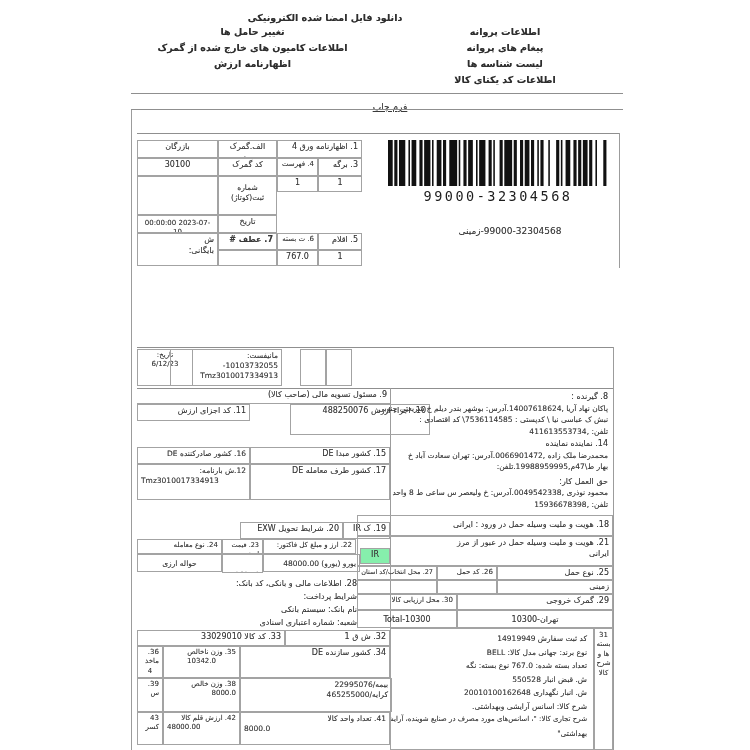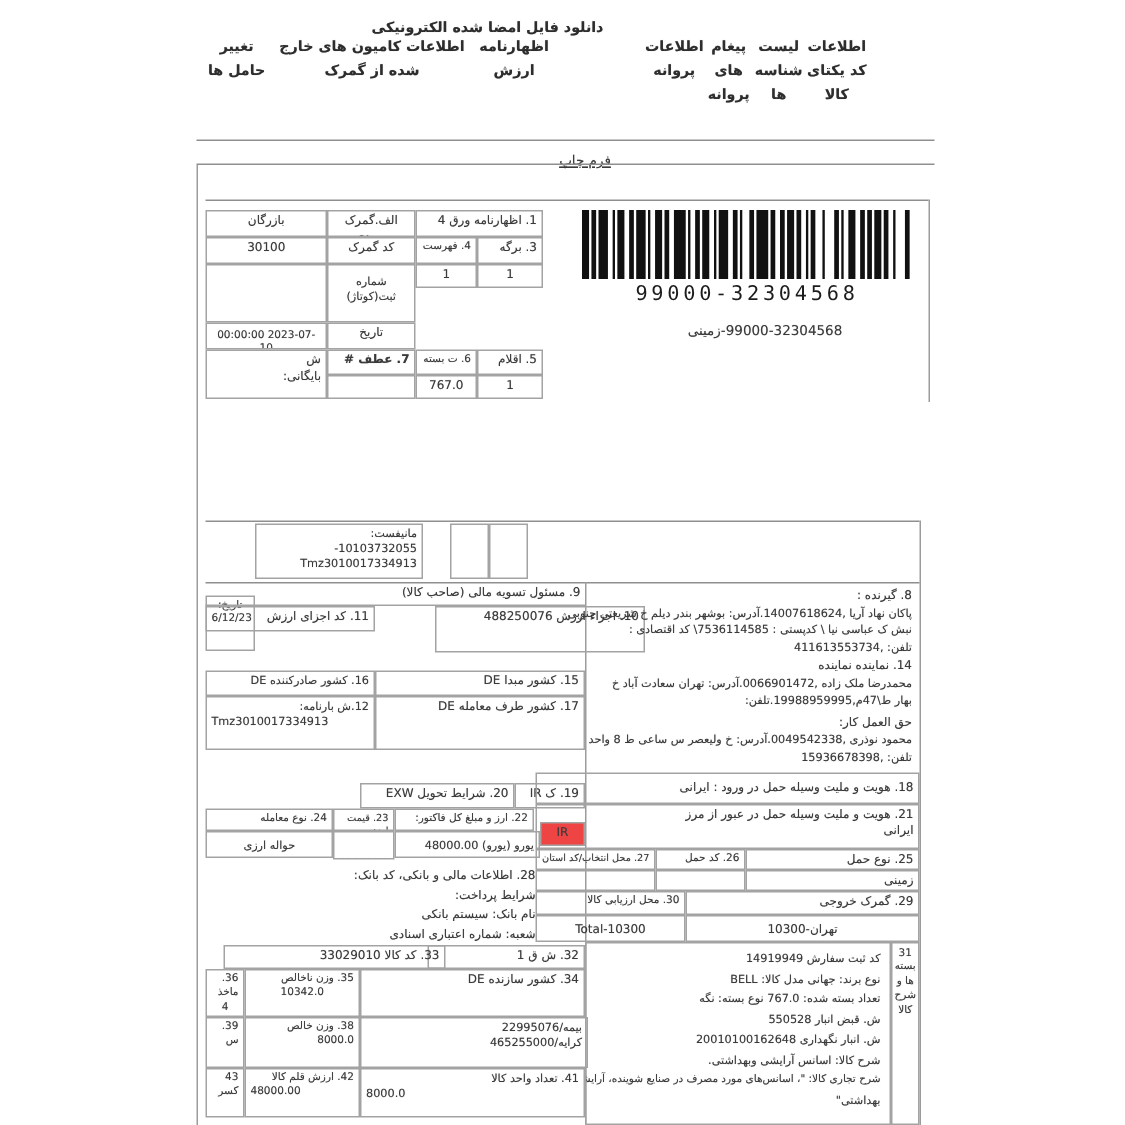--- a/index.html
+++ b/index.html
@@ -9,21 +9,21 @@
     text-shadow:0 0 .5px rgba(80,80,80,.55);
   }
   .abs{position:absolute;box-sizing:border-box;}
   .bx{position:absolute;box-sizing:border-box;border:1px solid #a3a3a3;font-size:8px;line-height:1.35;overflow:hidden;padding:1px 3px;}
   .nb{position:absolute;box-sizing:border-box;font-size:8px;line-height:1.35;padding:1px 3px;}
   .rtl{direction:rtl;text-align:right;}
   .ltr{direction:ltr;text-align:left;}
   .ctr{text-align:center;}
   .hl{position:absolute;border-top:1px solid #8f8f8f;height:0;}
   .vl{position:absolute;border-left:1px solid #9c9c9c;width:0;}
-  .navcol{position:absolute;display:flex;flex-direction:row;}
+  .navcol{position:absolute;display:flex;flex-direction:column;}
   .navlink{font-weight:bold;font-size:9.5px;line-height:16px;color:#2d2d2d;text-align:center;cursor:pointer;}
   .f7{font-size:7px;}
   .f75{font-size:7.5px;}
   .f65{font-size:6.5px;}
   .nowrap{white-space:nowrap;overflow:visible;}
   .bold{font-weight:bold;}
   .bcnum{font-size:13.5px;letter-spacing:2.5px;color:#1c1c1c;font-family:"DejaVu Sans Mono",monospace;text-shadow:none;}
   .line{line-height:11.5px;}
 </style>
 </head>
@@ -115,24 +115,24 @@
     <rect x="172.86" y="0" width="1.57" height="46" fill="#111"></rect>
     <rect x="177.57" y="0" width="4.71" height="46" fill="#111"></rect>
     <rect x="185.43" y="0" width="3.14" height="46" fill="#111"></rect>
     <rect x="190.14" y="0" width="3.14" height="46" fill="#111"></rect>
     <rect x="194.86" y="0" width="4.71" height="46" fill="#111"></rect>
     <rect x="201.14" y="0" width="3.14" height="46" fill="#111"></rect>
     <rect x="207.43" y="0" width="1.57" height="46" fill="#111"></rect>
     <rect x="215.29" y="0" width="3.14" height="46" fill="#111"></rect>
   </svg>
 <div class="abs ctr bcnum ltr" style="left:388px;top:188px;width:220px;height:16px;"><span>99000-32304568</span></div>
-<div class="abs ctr rtl" style="left:430px;top:216px;width:160px;height:12px;font-size:9px;"><span>99000-32304568-زمینی</span></div>
+<div class="abs ctr rtl" style="left:430px;top:226px;width:160px;height:12px;font-size:9px;"><span>99000-32304568-زمینی</span></div>
 
 <div class="hl" style="left:137px;top:347px;width:476px;"></div>
-<div class="bx rtl ctr f7" style="left:137px;top:349px;width:33px;height:37px;margin-top:48px;">
+<div class="bx rtl ctr f7" style="left:137px;top:349px;width:56px;height:37px;">
   <div>تاریخ:</div>
   <div class="ltr ctr">6/12/23</div>
 </div>
 <div class="bx rtl f75" style="left:170px;top:349px;width:112px;height:37px;">
   <div>مانیفست:</div>
   <div class="ltr" style="text-align:right;">-10103732055</div>
   <div class="ltr" style="text-align:right;">Tmz3010017334913</div>
 </div>
 <div class="bx" style="left:300px;top:349px;width:26px;height:37px;"></div>
 <div class="bx" style="left:326px;top:349px;width:26px;height:37px;"></div>
@@ -164,21 +164,21 @@
 <div class="bx rtl ctr f75" style="left:137px;top:554px;width:85px;height:18px;padding-top:4px;"><span>حواله ارزی</span></div>
 
 <div class="nb rtl" style="left:150px;top:576px;width:210px;height:54px;line-height:13px;">
   <div>28. اطلاعات مالی و بانکی، کد بانک:</div>
   <div>شرایط پرداخت:</div>
   <div>نام بانک: سیستم بانکی</div>
   <div>شعبه: شماره اعتباری اسنادی</div>
 </div>
 
 <div class="bx rtl" style="left:285px;top:630px;width:105px;height:16px;"><span>32. ش ق 1</span></div>
-<div class="bx rtl" style="left:137px;top:630px;width:148px;height:16px;margin-left:12px;"><span>33. کد کالا 33029010</span></div>
+<div class="bx rtl" style="left:137px;top:630px;width:148px;height:16px;"><span>33. کد کالا 33029010</span></div>
 
 <div class="bx rtl" style="left:240px;top:646px;width:150px;height:32px;"><span>34. کشور سازنده DE</span></div>
 <div class="bx rtl f7" style="left:163px;top:646px;width:77px;height:32px;">
   <div>35. وزن ناخالص</div>
   <div class="ltr" style="text-align:center;">10342.0</div>
 </div>
 <div class="bx rtl f7" style="left:137px;top:646px;width:26px;height:32px;">
   <div>36. ماخذ</div>
   <div class="ctr">4</div>
 </div>
@@ -218,21 +218,21 @@
   <div class="nowrap">محمود نوذری ,0049542338.آدرس: خ ولیعصر س ساعی ط 8 واحد</div>
   <div>تلفن: ,15936678398</div>
 </div>
 
 <div class="bx rtl" style="left:357px;top:515px;width:256px;height:21px;padding-top:4px;"><span>18. هویت و ملیت وسیله حمل در ورود : ایرانی</span></div>
 
 <div class="bx rtl" style="left:357px;top:536px;width:256px;height:30px;">
   <div>21. هویت و ملیت وسیله حمل در عبور از مرز</div>
   <div>ایرانی</div>
 </div>
-<div class="bx ctr" style="left:360px;top:548px;width:30px;height:16px;background:#ef4444;"><span>IR</span></div>
+<div class="bx ctr" style="left:360px;top:548px;width:30px;height:16px;background:#86efac;"><span>IR</span></div>
 
 <div class="bx rtl" style="left:497px;top:566px;width:116px;height:14px;"><span>25. نوع حمل</span></div>
 <div class="bx rtl f7" style="left:437px;top:566px;width:60px;height:14px;"><span>26. کد حمل</span></div>
 <div class="bx rtl f65" style="left:357px;top:566px;width:80px;height:14px;white-space:nowrap;"><span>27. محل انتخاب/کد استان</span></div>
 <div class="bx rtl" style="left:497px;top:580px;width:116px;height:14px;"><span>زمینی</span></div>
 <div class="bx" style="left:437px;top:580px;width:60px;height:14px;"></div>
 <div class="bx" style="left:357px;top:580px;width:80px;height:14px;"></div>
 
 <div class="bx rtl" style="left:457px;top:594px;width:156px;height:16px;"><span>29. گمرک خروجی</span></div>
 <div class="bx rtl f7" style="left:357px;top:594px;width:100px;height:16px;"><span>30. محل ارزیابی کالا</span></div>

